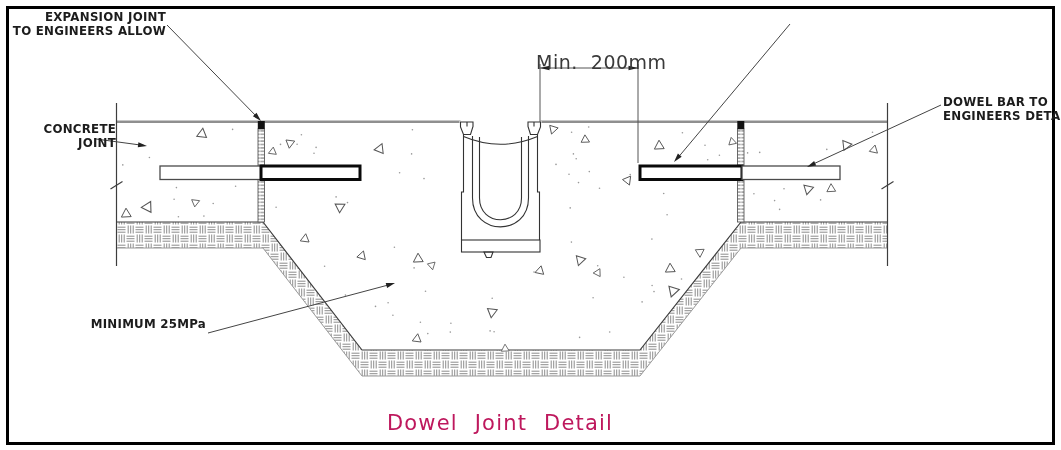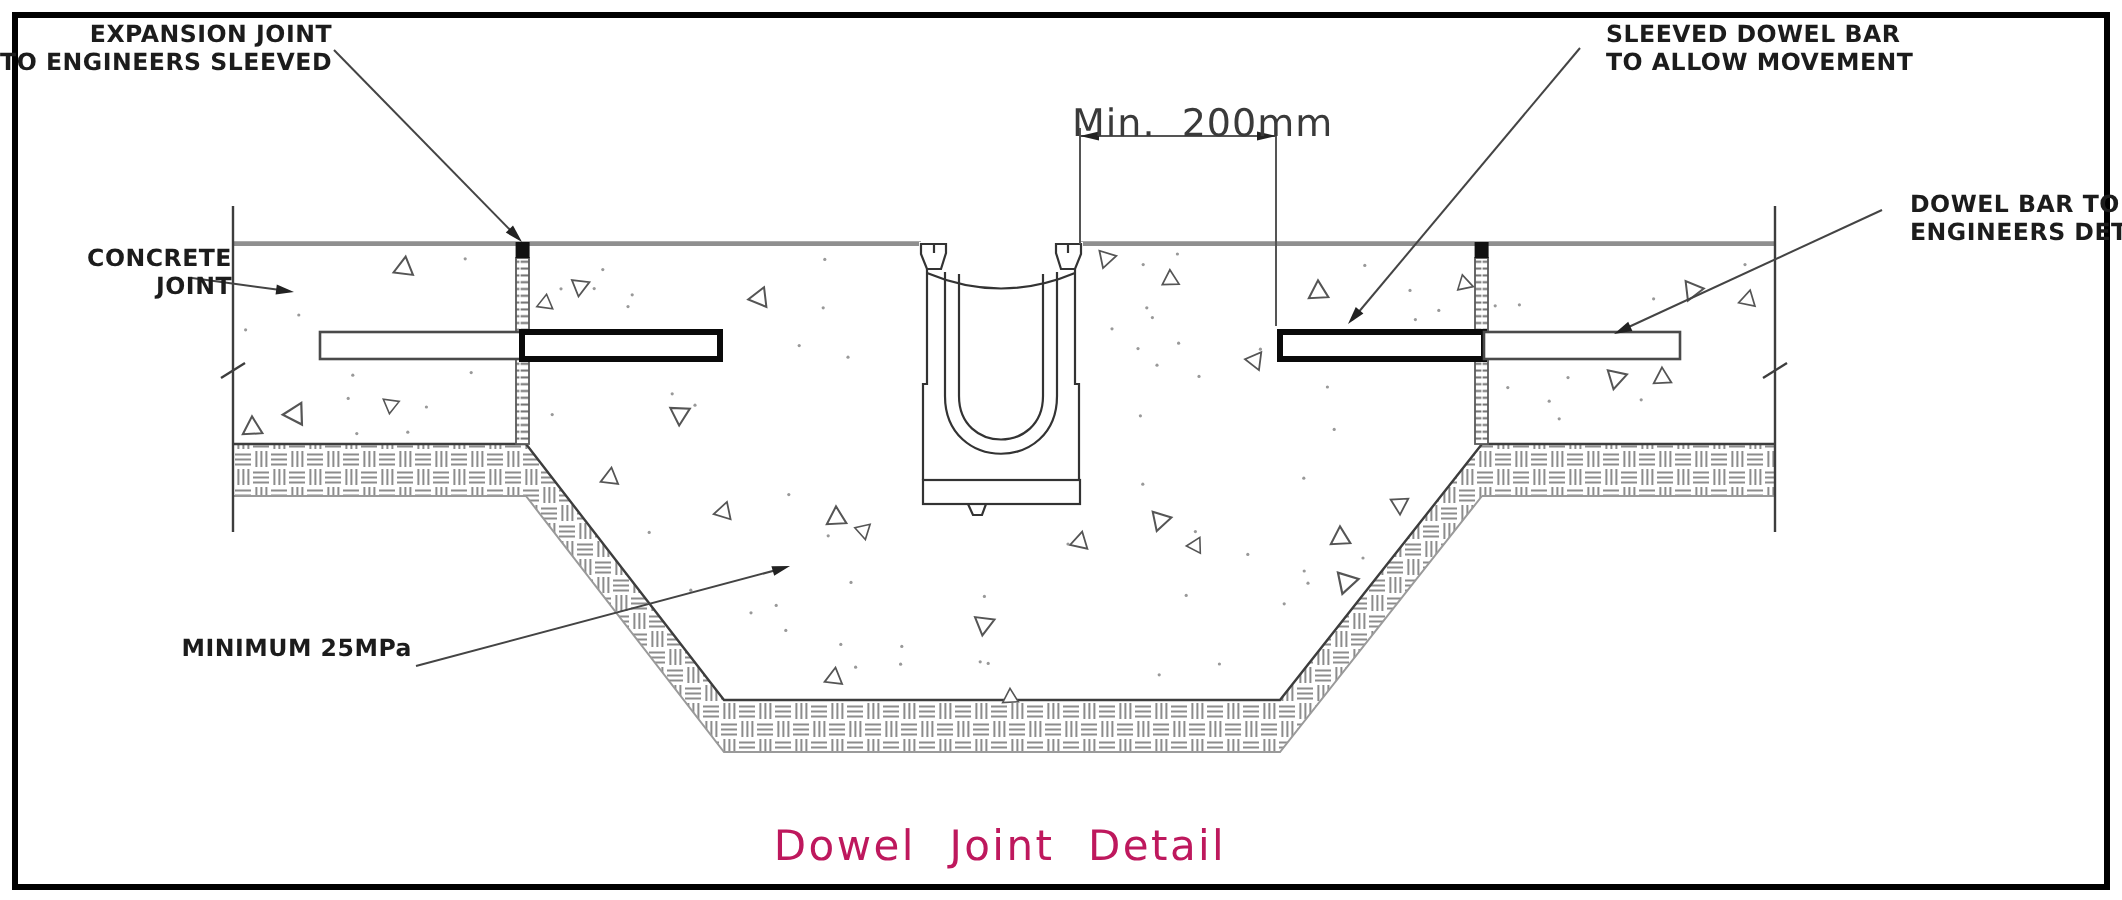--- a/index.html
+++ b/index.html
@@ -2,21 +2,21 @@
 <html><head>
 <meta charset="utf-8">
 <style>
   html,body{margin:0;padding:0;background:#ffffff;}
   #page{position:relative;width:1061px;height:450px;background:#fff;overflow:hidden;
         font-family:"DejaVu Sans",sans-serif;color:#161616;}
   #frame{position:absolute;left:6px;top:6px;right:6px;bottom:5px;border:3.5px solid #000;}
   svg{position:absolute;left:0;top:0;}
   .callout{position:absolute;font-size:11.8px;line-height:14px;letter-spacing:.25px;
            font-weight:600;color:#1c1c1c;white-space:nowrap;}
-  .callout div{white-space:nowrap;margin-left:12px;}
+  .callout div{white-space:nowrap;}
   .align-r{text-align:right;}
   .align-l{text-align:left;}
   #dim-text{position:absolute;left:536px;width:106px;top:51px;text-align:right;
             font-size:19px;color:#3a3a3a;letter-spacing:.5px;white-space:pre;font-weight:500;}
   #title{position:absolute;left:330px;width:340px;top:411px;text-align:center;
          font-size:21px;letter-spacing:1.2px;word-spacing:9px;color:#be185d;}
 </style>
 </head>
 <body>
 
@@ -249,27 +249,23 @@
       <polygon points="261,121 252.9,116.3 256.5,112.8"></polygon>
       <polygon points="674,162 677.9,153.5 681.7,156.7"></polygon>
       <polygon points="807,167 814.1,160.9 816.2,165.5"></polygon>
       <polygon points="147,146 137.8,147.3 138.4,142.3"></polygon>
       <polygon points="395,283 387.1,287.9 385.7,283.1"></polygon>
     </g>
   </svg>
 
   <div class="callout align-r" style="right:895px;top:10px;">
     <div>EXPANSION JOINT</div>
-    <div>TO ENGINEERS SLEEVED</div>
-  </div>
-
-  <div class="callout align-l" style="left:791px;top:10px;">
-    <div>SLEEVED DOWEL BAR</div>
-    <div>TO ALLOW MOVEMENT</div>
-  </div>
+    <div>TO ENGINEERS ALLOW</div>
+  </div>
+
 
   <div class="callout align-l" style="left:943px;top:95px;">
     <div>DOWEL BAR TO</div>
     <div>ENGINEERS DETAIL</div>
   </div>
 
   <div class="callout align-r" style="right:945px;top:122px;">
     <div>CONCRETE</div>
     <div>JOINT</div>
   </div>

